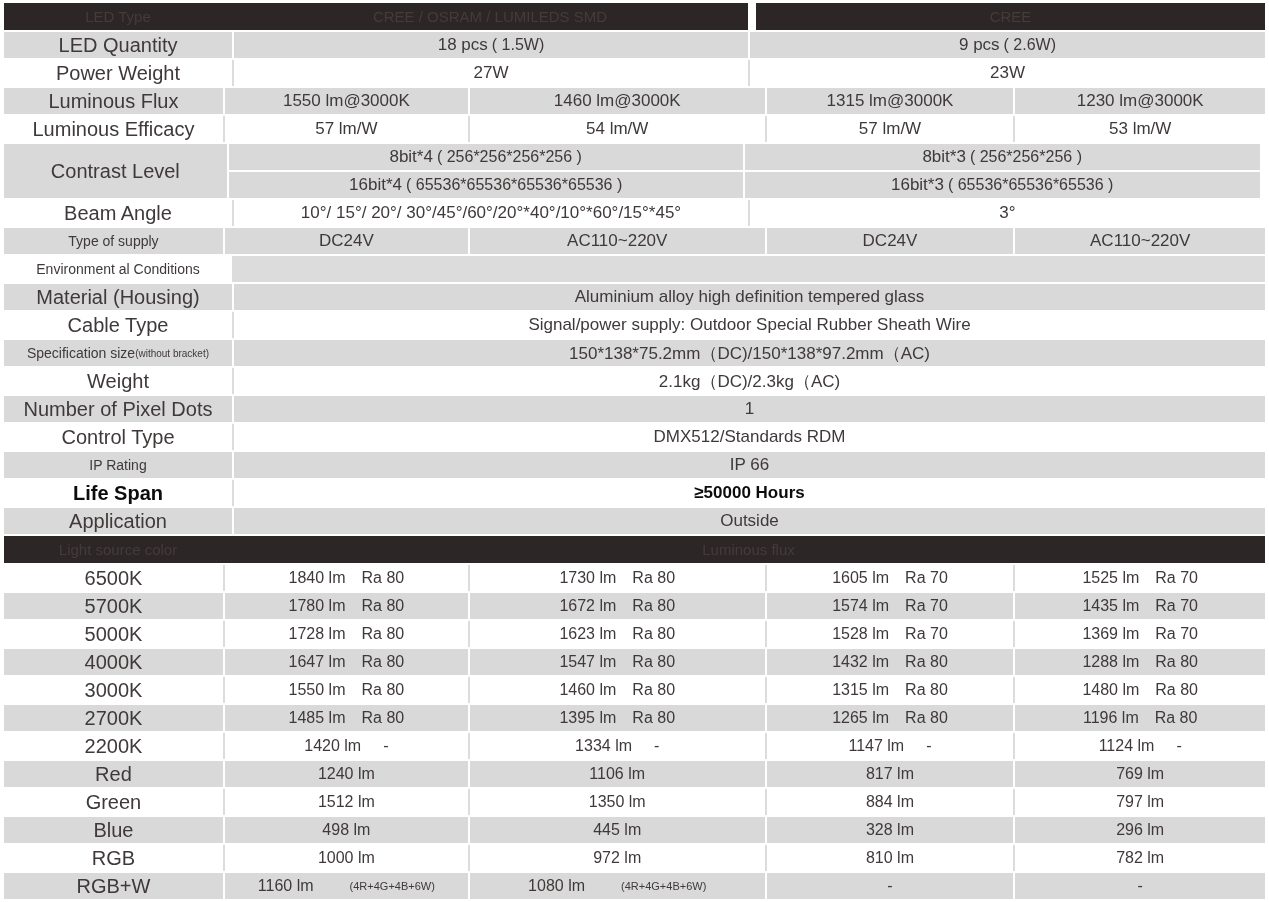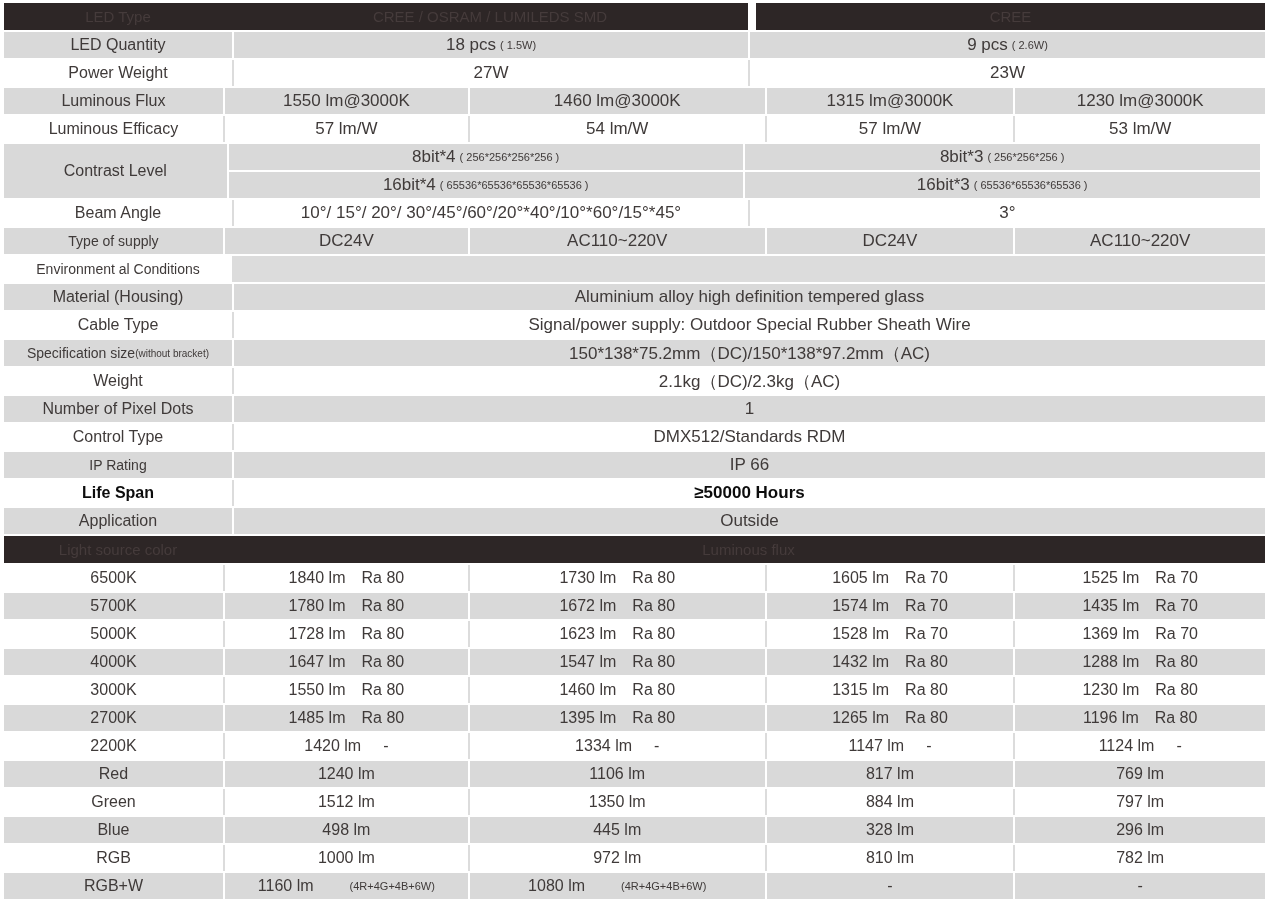--- a/index.html
+++ b/index.html
@@ -13,24 +13,24 @@
     -webkit-font-smoothing:antialiased;
   }
   .tbl{display:flex;flex-direction:column;gap:2px;padding:3px 4px 0 4px;}
   .row{display:flex;gap:2px;height:26px;}
   .row.w{background:var(--divider);}           
   .row.w > .cell{background:#ffffff;}
   .row.g > .cell{background:var(--row-gray);}  
   .cell{display:flex;align-items:center;justify-content:center;box-sizing:border-box;white-space:nowrap;}
   .c1{width:228px;}.c2{width:253px;}.c3{width:307px;}.c4{width:257px;}.c5{width:260px;}
   .s23{width:514px;}.s45{width:515px;}.s25{width:1031px;}
-  .lab{font-size:16px;}
+  .lab{font-size:20px;}
   .lab.sm{font-size:14px;}
   .val{font-size:17px;}
-  .note{font-size:11px;padding-left:4px;}
+  .note{font-size:16px;padding-left:4px;}
   .note2{font-size:11px;margin-left:36px;}
   .labnote{font-size:10px;padding-left:0;}
   
   .bar{height:27px;gap:8px;}
   .barseg{background:var(--bar-bg);color:var(--bar-text);display:flex;align-items:center;}
   .barseg .bl{width:228px;display:flex;justify-content:center;font-size:15px;}
   .barseg .bv{flex:1;display:flex;justify-content:center;font-size:15px;}
   .segA{width:744px;}
   .segB{width:509px;justify-content:center;font-size:15px;}
   .segFull{width:1261px;}
@@ -281,21 +281,21 @@
       </div>
     <div class="cell c3 fxv">
         <span>1460 lm</span>
         <span class="ra">Ra 80</span>
       </div>
     <div class="cell c4 fxv">
         <span>1315 lm</span>
         <span class="ra">Ra 80</span>
       </div>
     <div class="cell c5 fxv">
-        <span>1230 lm</span>
+        <span>1480 lm</span>
         <span class="ra">Ra 80</span>
       </div>
   </div>
 
   <div class="row g">
     <div class="cell c1 lab">2700K</div>
     <div class="cell c2 fxv">
         <span>1485 lm</span>
         <span class="ra">Ra 80</span>
       </div>

